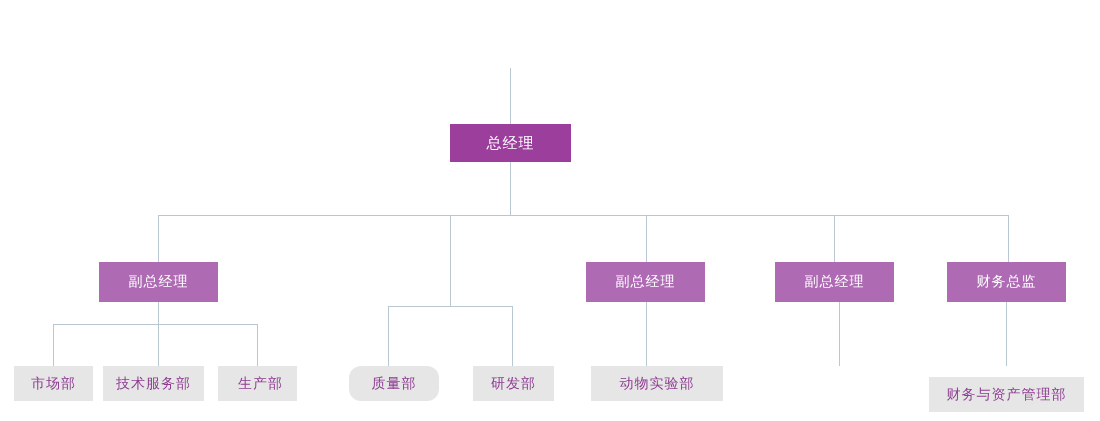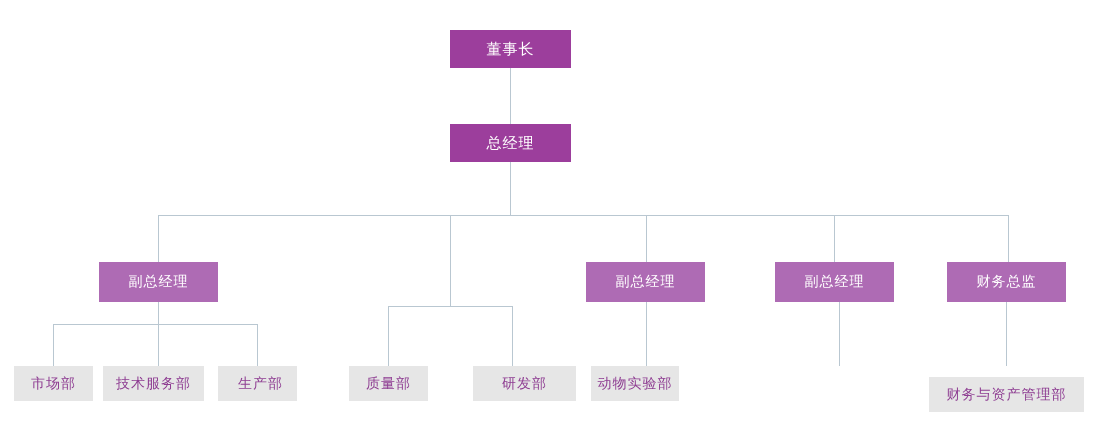--- a/index.html
+++ b/index.html
@@ -89,30 +89,29 @@
   <div class="conn v" style="left:53px; top:324px; height:42px;"></div>
   <div class="conn v" style="left:158px; top:324px; height:42px;"></div>
   <div class="conn v" style="left:257px; top:324px; height:42px;"></div>
 
   <div class="conn v" style="left:646px; top:295px; height:71px;"></div>
 
   <div class="conn v" style="left:839px; top:295px; height:71px;"></div>
 
   <div class="conn v" style="left:1006px; top:295px; height:71px;"></div>
 
-  <div class="node node-l1" style="left:450px; top:30px; width:121px;">董事长</div>
 
   <div class="node node-l2" style="left:450px; top:124px; width:121px;">总经理</div>
 
   <div class="node node-l3" style="left:99px; top:262px; width:119px;">副总经理</div>
   <div class="node node-l3" style="left:586px; top:262px; width:119px;">副总经理</div>
   <div class="node node-l3" style="left:775px; top:262px; width:119px;">副总经理</div>
   <div class="node node-l3" style="left:947px; top:262px; width:119px;">财务总监</div>
 
   <div class="node node-leaf" style="left:14px; top:366px; width:79px;">市场部</div>
   <div class="node node-leaf" style="left:103px; top:366px; width:101px;">技术服务部</div>
   <div class="node node-leaf" style="left:218px; top:366px; width:79px;padding-left:6px;">生产部</div>
-  <div class="node node-leaf" style="left:349px; top:366px; width:79px;">质量部</div>
-  <div class="node node-leaf" style="left:473px; top:366px; width:103px;">研发部</div>
-  <div class="node node-leaf" style="left:591px; top:366px; width:88px;">动物实验部</div>
+  <div class="node node-leaf" style="left:349px; top:366px; width:90px;border-radius:12px;">质量部</div>
+  <div class="node node-leaf" style="left:473px; top:366px; width:81px;">研发部</div>
+  <div class="node node-leaf" style="left:591px; top:366px; width:132px;">动物实验部</div>
   <div class="node node-leaf" style="left:929px; top:366px; width:155px;margin-top:11px;">财务与资产管理部</div>
 
 </div>
 
 </body></html>

